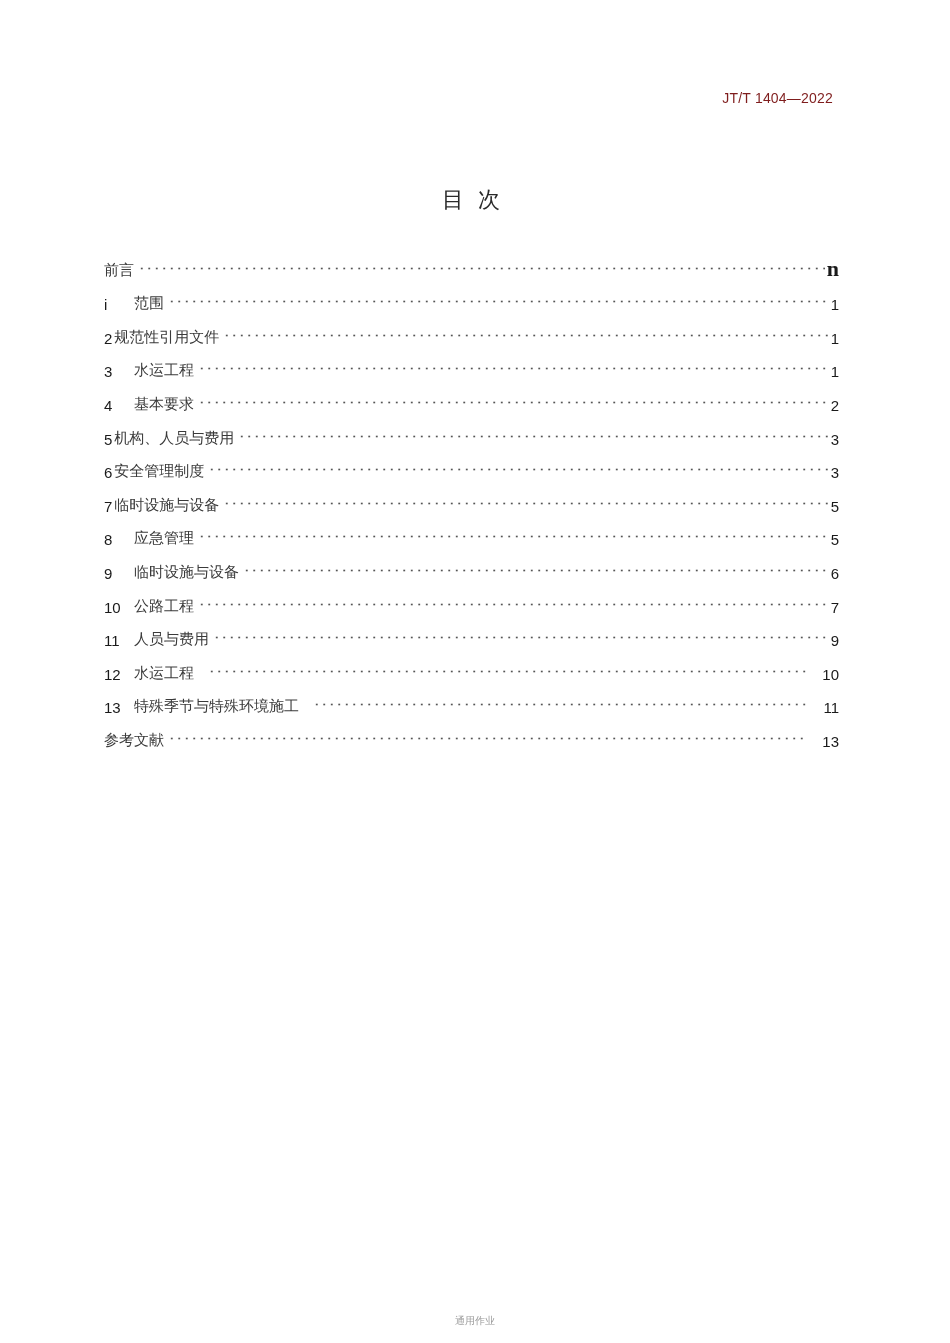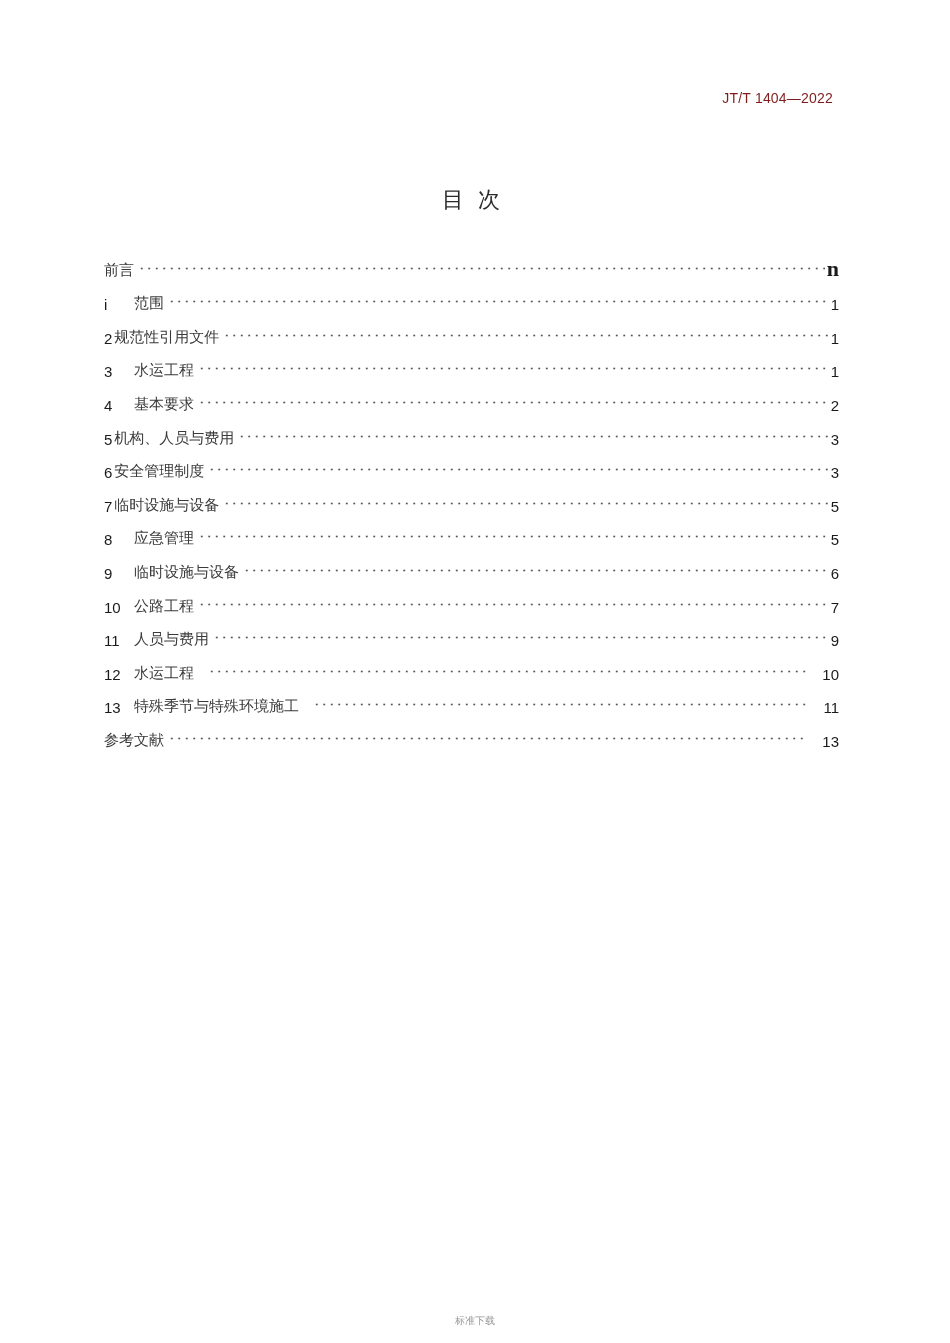--- a/index.html
+++ b/index.html
@@ -208,15 +208,15 @@
     </div>
 
     <div class="toc-row">
       <span class="toc-label">参考文献</span>
       <span class="toc-dots gap"></span>
       <span class="toc-page">13</span>
     </div>
 
   </div>
 
-  <div class="footer">标准下载</div>
+  <div class="footer">通用作业</div>
 
 </div>
 
 </body></html>

